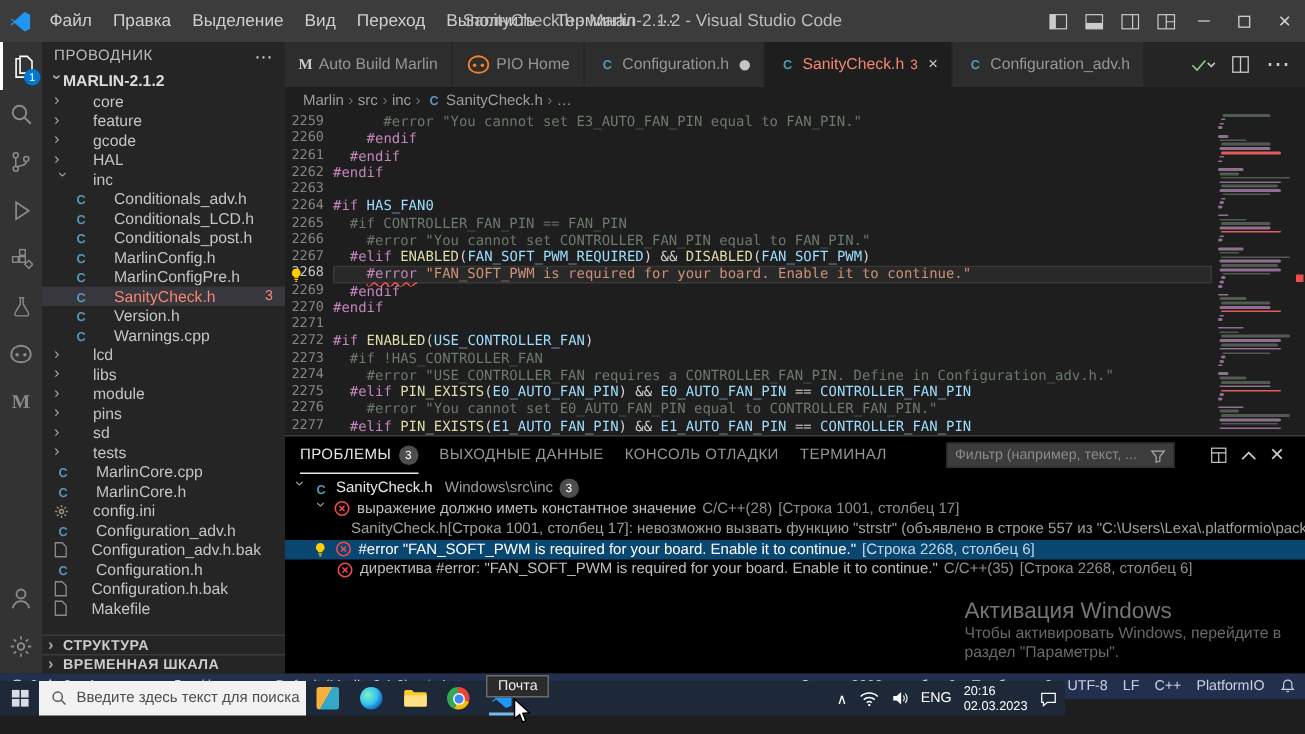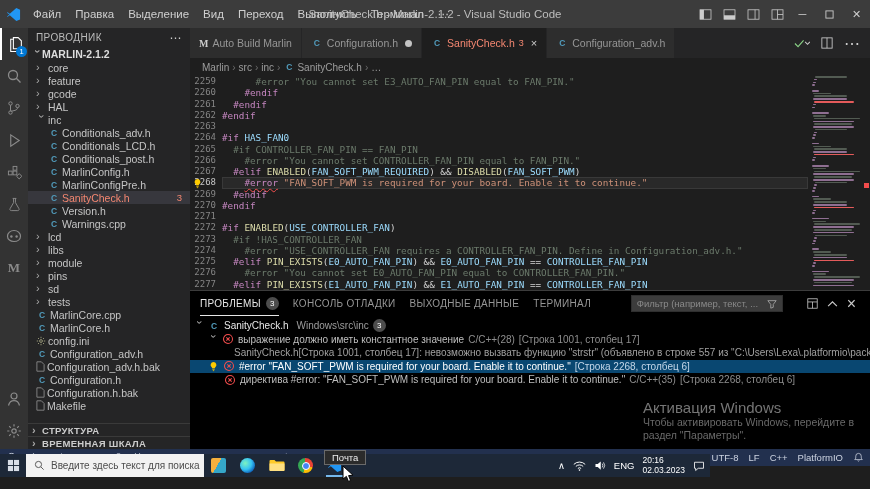--- a/index.html
+++ b/index.html
@@ -32,21 +32,21 @@
 #sb-header{height:19px;display:flex;align-items:center;padding:0 8px;font-size:10px;color:#bbb;letter-spacing:.4px}
 #sb-header .more{margin-left:auto;color:#ccc;font-size:12px}
 #sb-root{height:14px;display:flex;align-items:center;font-size:10.5px;font-weight:bold;color:#ddd;padding-left:4px;white-space:nowrap}
 .trow{height:13px;display:flex;align-items:center;font-size:10.5px;color:#c5c5c5;white-space:nowrap}
 .trow.d1{padding-left:8px}.trow.d2{padding-left:20px}
 .trow.sel{background:#37373d}
 .errtext{color:#f48771}
 .chev{display:inline-block;width:10px;color:#a8a8a8;font-size:11px;line-height:1;flex:none}
 .chev.exp{transform:rotate(90deg)}
 .cic{color:#519aba;font-weight:bold;font-size:8.5px;width:12px;display:inline-flex;justify-content:center;flex:none;font-family:"Liberation Sans",sans-serif}
-.tlabel{margin-left:2px;overflow:hidden;text-overflow:ellipsis}
+.tlabel{margin-left:16px;overflow:hidden;text-overflow:ellipsis}
 .tbadge{margin-left:auto;margin-right:8px;color:#f48771;font-size:9.5px}
 .sb-section{position:absolute;left:0;right:0;height:13px;display:flex;align-items:center;font-size:9.5px;font-weight:bold;color:#ccc;border-top:1px solid #3a3a3a;padding-left:4px;background:#252526;letter-spacing:.3px}
 #sec-outline{bottom:13px}
 #sec-timeline{bottom:0}
 
 
 #tabbar{position:absolute;left:190px;top:28px;right:0;height:30px;background:#252526;display:flex}
 .tab{display:flex;align-items:center;gap:4px;padding:0 9px;background:#2d2d2d;border-right:1px solid #252526;font-size:10.5px;color:#969696;white-space:nowrap}
 .tab.active{background:#1e1e1e;color:#ccc}
 .tab-badge{color:#f48771;font-size:9px}
@@ -394,20 +394,30 @@
     <span class="chev">›</span>
     <span>ВРЕМЕННАЯ ШКАЛА</span>
   </div>
 </aside>
 
 <div id="tabbar">
   <div id="tabs" style="display:flex">
       <div class="tab">
         <span class="mglyph sm">M</span>
         <span class="tab-label">Auto Build Marlin</span>
+      </div>
+      <div class="tab">
+        <span class="ico" style="color: rgb(245, 130, 42);">
+          <svg width="16" height="14" viewBox="0 0 16 14">
+            <path d="M8 1.5c3.6 0 6.5 2.4 6.5 5.7S11.6 12.5 8 12.5 1.5 10.5 1.5 7.2 4.4 1.5 8 1.5z" fill="none" stroke="currentColor" stroke-width="1.2"></path>
+            <circle cx="5.4" cy="7.5" r="1.2" fill="currentColor"></circle>
+            <circle cx="10.6" cy="7.5" r="1.2" fill="currentColor"></circle>
+          </svg>
+        </span>
+        <span class="tab-label">PIO Home</span>
       </div>
       <div class="tab">
         <span class="cic">C</span>
         <span class="tab-label">Configuration.h</span>
         <span class="tab-dot"></span>
       </div>
       <div class="tab active">
         <span class="cic">C</span>
         <span class="tab-label errtext">SanityCheck.h</span>
         <span class="tab-badge">3</span>
@@ -591,24 +601,24 @@
 </div>
 
 <div id="panel">
   <div id="panel-header">
     <div id="panel-tabs" style="display:flex;gap:14px;height:100%">
         <span class="ptab active">
           <span>ПРОБЛЕМЫ</span>
           <span class="pbadge">3</span>
         </span>
         <span class="ptab">
+          <span>ВЫХОДНЫЕ ДАННЫЕ</span>
+        </span>
+        <span class="ptab">
           <span>КОНСОЛЬ ОТЛАДКИ</span>
-        </span>
-        <span class="ptab">
-          <span>ВЫХОДНЫЕ ДАННЫЕ</span>
         </span>
         <span class="ptab">
           <span>ТЕРМИНАЛ</span>
         </span>
       </div>
     <div id="panel-filter">
       <span class="ph">Фильтр (например, текст, ...</span>
       <span class="ico">
           <svg width="10" height="10" viewBox="0 0 12 12">
             <path d="M1 2h10L7.5 6.5V10l-3 1V6.5z" fill="none" stroke="#aaa"></path>

